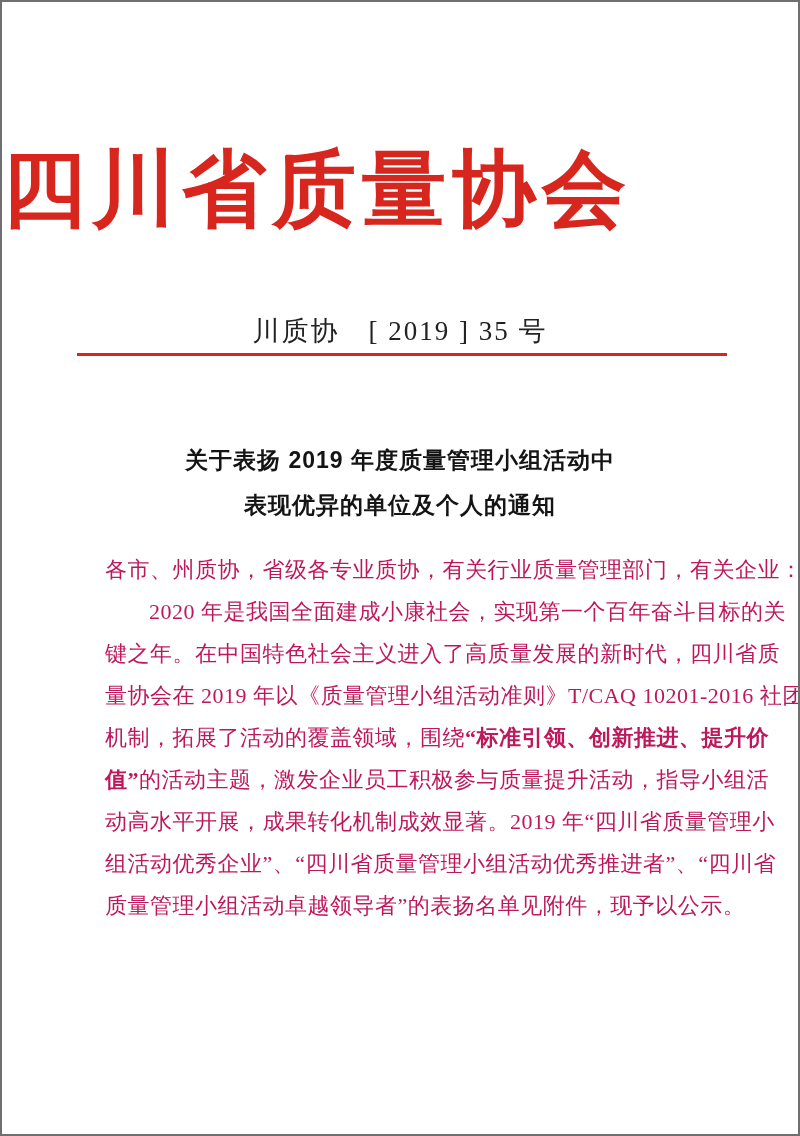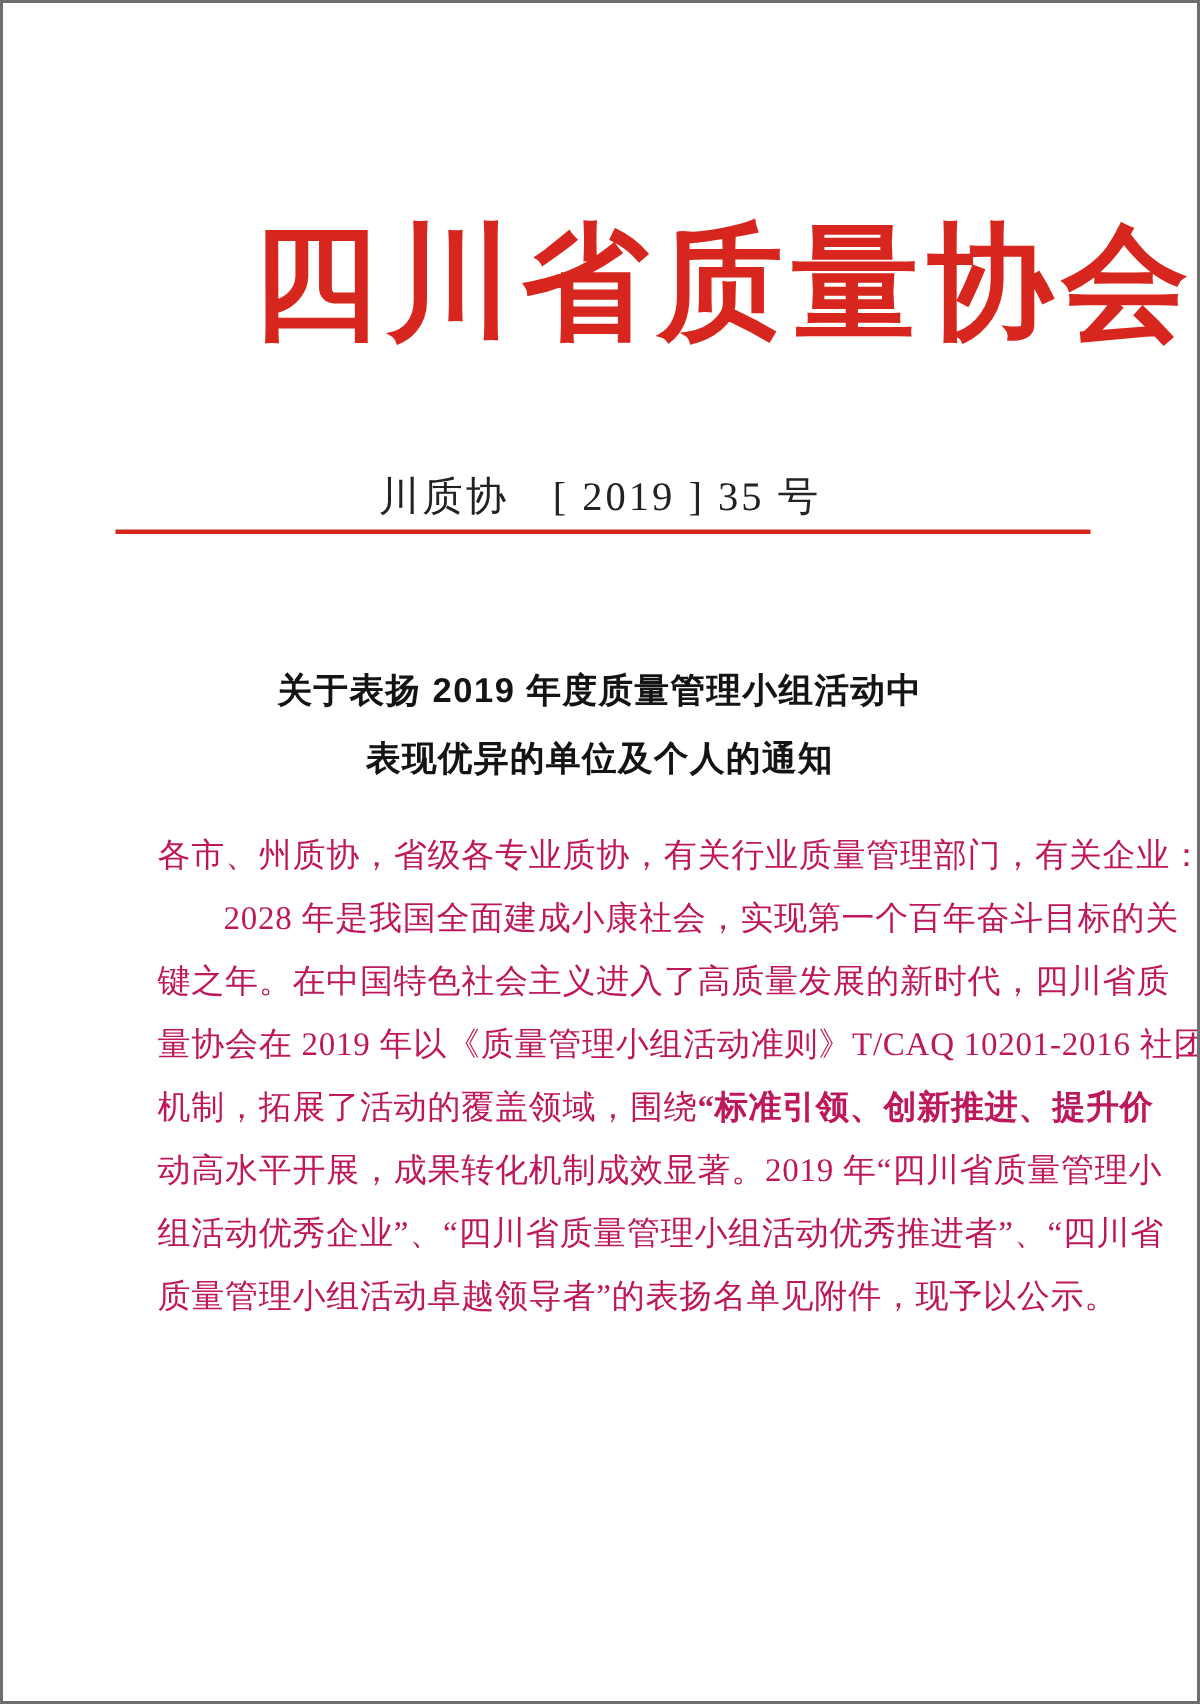--- a/index.html
+++ b/index.html
@@ -13,21 +13,21 @@
     border: 2px solid #6f6f6f;
     overflow: hidden;
     font-family: "Liberation Serif", serif;
     color: #1f1f1f;
   }
   .org-title {
     position: absolute;
     top: 138px;
     left: 0;
     width: 100%;
-    text-align: right;
+    text-align: left;
     font-family: "Liberation Serif", serif;
     font-size: 84px;
     font-weight: 700;
     line-height: 100px;
     letter-spacing: 6px;
     white-space: nowrap;
   }
   .doc-number {
     position: absolute;
     top: 314px;
@@ -93,22 +93,23 @@
 
   <div class="red-line" style="background: rgb(215, 38, 29);"></div>
 
   <div class="doc-title">
     <div>关于表扬 2019 年度质量管理小组活动中</div>
     <div>表现优异的单位及个人的通知</div>
   </div>
 
   <div class="body-block">
       <div class="line"><span class="seg">各市、州质协，省级各专业质协，有关行业质量管理部门，有关企业：</span></div>
-      <div class="line indent"><span class="seg">2028 年是我国全面建成小康社会，实现第一个百年奋斗目标的关</span></div>
+      <div class="line indent"><span class="seg">2020 年是我国全面建成小康社会，实现第一个百年奋斗目标的关</span></div>
       <div class="line"><span class="seg">键之年。在中国特色社会主义进入了高质量发展的新时代，四川省质</span></div>
       <div class="line"><span class="seg">量协会在 2019 年以《质量管理小组活动准则》T/CAQ 10201-2016 社团</span></div>
       <div class="line"><span class="seg">机制，拓展了活动的覆盖领域，围绕</span><span class="seg bold">“标准引领、创新推进、提升价</span></div>
+      <div class="line"><span class="seg bold">值”</span><span class="seg">的活动主题，激发企业员工积极参与质量提升活动，指导小组活</span></div>
       <div class="line"><span class="seg">动高水平开展，成果转化机制成效显著。2019 年“四川省质量管理小</span></div>
       <div class="line"><span class="seg">组活动优秀企业”、“四川省质量管理小组活动优秀推进者”、“四川省</span></div>
       <div class="line no-just"><span class="seg">质量管理小组活动卓越领导者”的表扬名单见附件，现予以公示。</span></div>
     </div>
 
 </div>
 
 </body></html>

